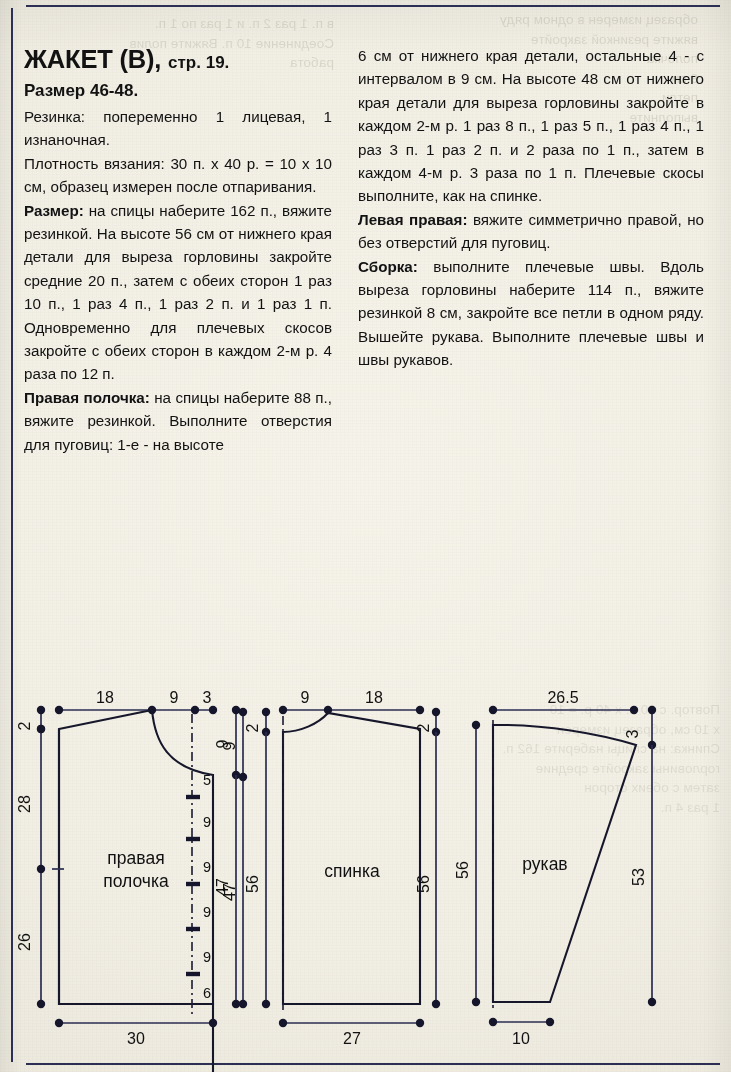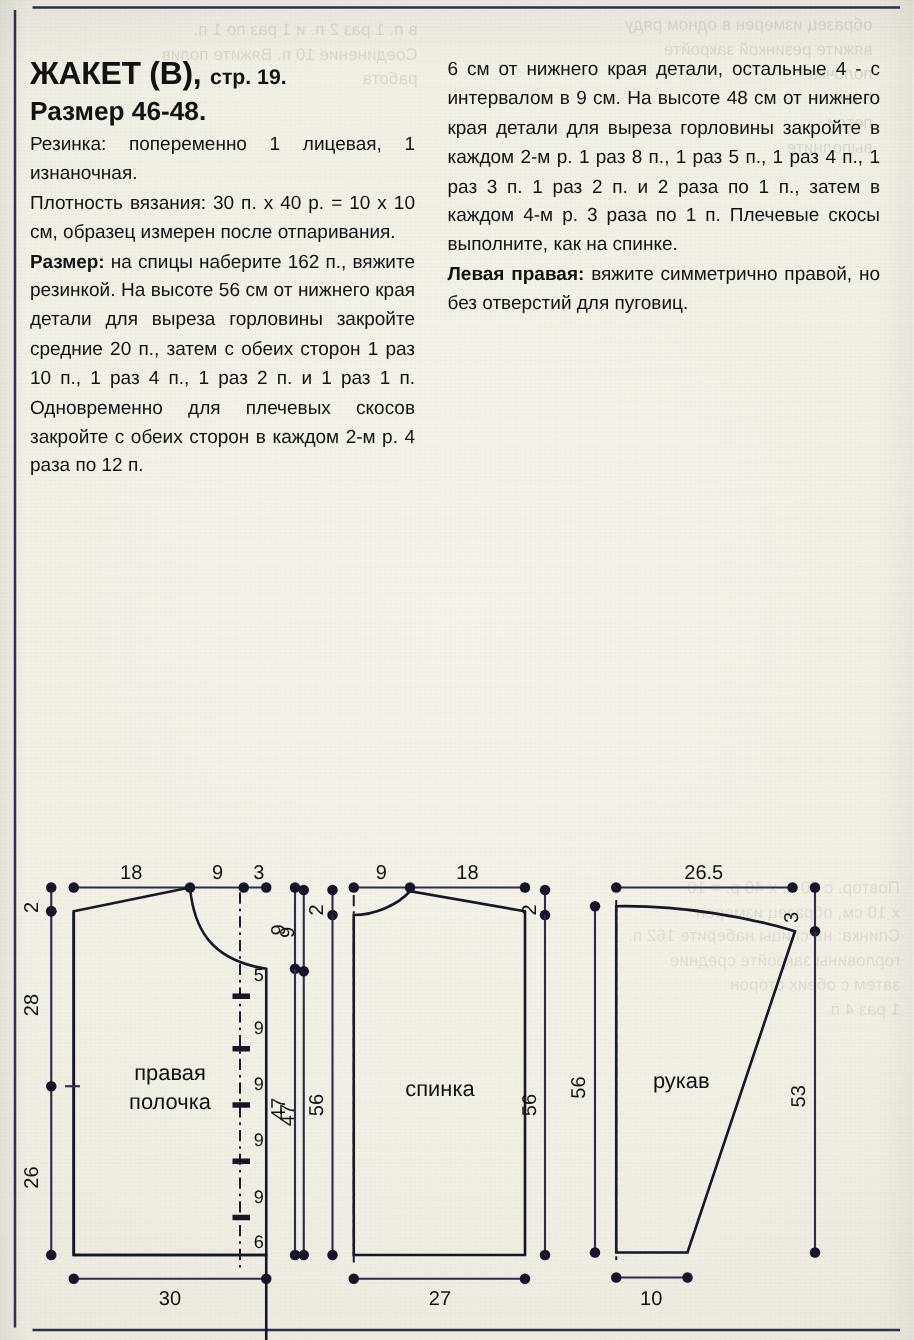--- a/index.html
+++ b/index.html
@@ -90,21 +90,21 @@
     line-height: 30px;
     font-weight: bold;
     letter-spacing: -0.2px;
   }
   h1.title .pg {
     font-size: 17px;
     letter-spacing: 0;
   }
   h2.subtitle {
     margin: 0 0 2px 0;
-    font-size: 21px;
+    font-size: 17px;
     line-height: 24px;
     font-weight: bold;
   }
   .lead { font-weight: bold; }
 
   
   #schematics {
     position: absolute;
     left: 0; top: 672px;
     width: 612px; height: 400px;
@@ -184,29 +184,31 @@
 
   <h2 class="subtitle">Размер 46-48.</h2>
 
 
   <p><span>Резинка: попеременно 1 лицевая, 1 изнаночная.</span></p>
 
   <p><span>Плотность вязания: 30 п. х 40 р. = 10 х 10 см, образец измерен после отпаривания.</span></p>
 
   <p><span class="lead">Размер:</span><span> на спицы наберите 162 п., вяжите резинкой. На высоте 56 см от нижнего края детали для выреза горловины закройте средние 20 п., затем с обеих сторон 1 раз 10 п., 1 раз 4 п., 1 раз 2 п. и 1 раз 1 п. Одновременно для плечевых скосов закройте с обеих сторон в каждом 2-м р. 4 раза по 12 п.</span></p>
 
+  <p><span class="lead">Правая полочка:</span><span> на спицы наберите 88 п., вяжите резинкой. Выполните отверстия для пуговиц: 1-е - на высоте</span></p>
 </div>
 
 <div class="col" id="col-right">
 
   <p><span>6 см от нижнего края детали, остальные 4 - с интервалом в 9 см. На высоте 48 см от нижнего края детали для выреза горловины закройте в каждом 2-м р. 1 раз 8 п., 1 раз 5 п., 1 раз 4 п., 1 раз 3 п. 1 раз 2 п. и 2 раза по 1 п., затем в каждом 4-м р. 3 раза по 1 п. Плечевые скосы выполните, как на спинке.</span></p>
 
   <p><span class="lead">Левая правая:</span><span> вяжите симметрично правой, но без отверстий для пуговиц.</span></p>
 
 
+  <p><span class="lead">Сборка:</span><span> выполните плечевые швы. Вдоль выреза горловины наберите 114 п., вяжите резинкой 8 см, закройте все петли в одном ряду. Вышейте рукава. Выполните плечевые швы и швы рукавов.</span></p>
 </div>
 
 <div id="schematics">
 <svg width="731" height="400" viewBox="0 0 731 400" xmlns="http://www.w3.org/2000/svg">
 
   <g>
 
     <g>
       <line class="dimline" x1="59" y1="38" x2="213" y2="38"></line>
       <circle class="dotend" cx="59" cy="38" r="4.2"></circle>

